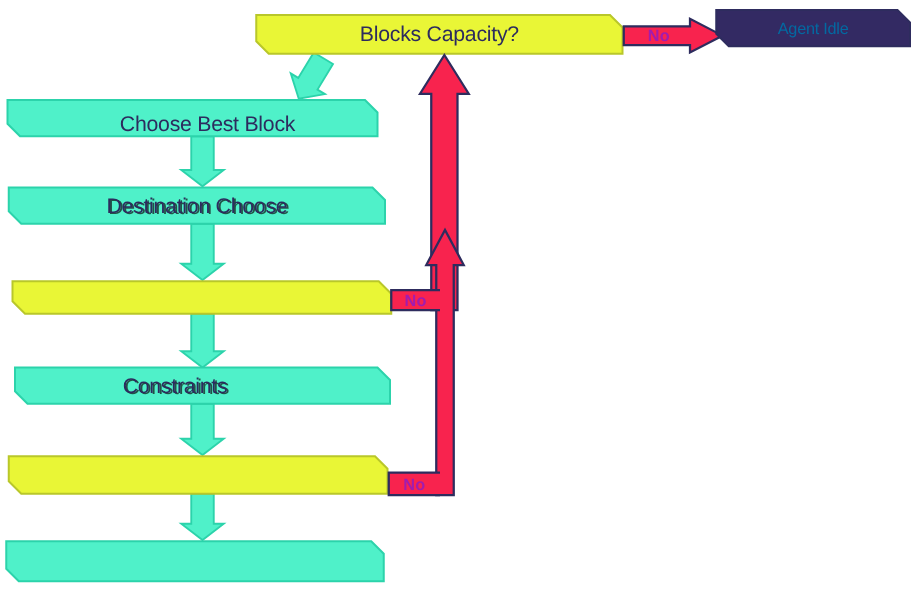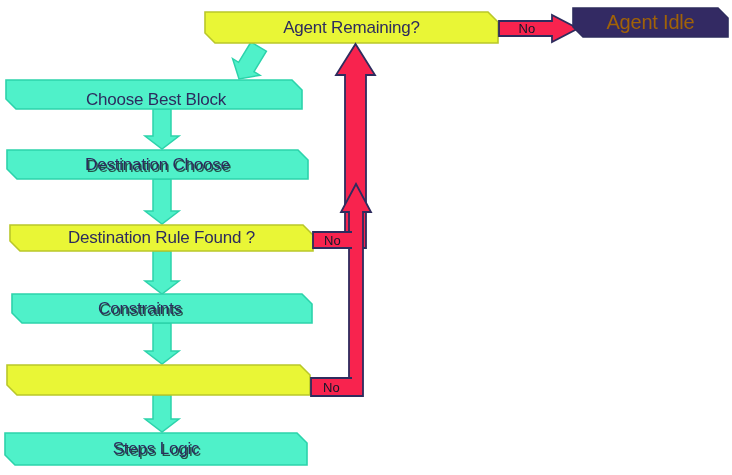--- a/index.html
+++ b/index.html
@@ -7,24 +7,24 @@
     position:relative;width:732px;height:475px;background:var(--background,#fff);
     font-family:"Liberation Sans", sans-serif;overflow:hidden;
   }
   .arrows{position:absolute;left:0;top:0;}
   .node-label{
     position:absolute;display:flex;align-items:center;justify-content:center;
     color:var(--text,#2d2b5e);font-size:17px;font-weight:500;letter-spacing:-0.2px;
     white-space:nowrap;user-select:none;
   }
   .node-label.shadowed span{text-shadow:1.5px 1.5px 0 rgba(15,15,15,0.7);}
-  .node-label.on-dark{color:#a16207;font-size:20px;font-weight:400;}
+  .node-label.on-dark{color:#0369a1;font-size:13px;font-weight:400;}
   .edge-label{
     position:absolute;display:flex;align-items:center;justify-content:center;
-    color:#0f172a;font-size:13px;font-weight:400;letter-spacing:0.2px;user-select:none;
+    color:#a21caf;font-size:13px;font-weight:700;letter-spacing:0.2px;user-select:none;
   }
 </style>
 </head>
 <body>
 
 <div class="canvas">
 
   <svg class="arrows" width="732" height="475" viewBox="0 0 732 475">
 
     <path d="M153,109 V136 H145 L162,149 L179,136 H171 V109 Z" style="fill:var(--cyan);stroke:var(--cyan_border);stroke-width:1.5"></path>
@@ -50,45 +50,39 @@
     <path d="M352,232 H313 V248 H352" style="fill:none;stroke:var(--navy);stroke-width:1.8"></path>
     <rect x="311" y="378" width="41" height="18" style="fill:var(--red)"></rect>
     <path d="M352,378 H311 V396 H352" style="fill:none;stroke:var(--navy);stroke-width:1.8"></path>
 
     <path d="M499,21 H552 V15 L578,28.5 L552,42 V36 H499 Z" style="fill:var(--red);stroke:var(--navy);stroke-width:1.8"></path>
 
     <path d="M573,8 H718 L728,18 V37 H583 L573,27 Z" style="fill:var(--purple);stroke:var(--navy);stroke-width:1.6"></path>
   </svg>
 
   <div class="node-label" style="left:205px;top:12px;width:293px;height:31px">
-    <span>Agent Remaining?</span>
+    <span>Blocks Capacity?</span>
   </div>
 
   <div class="node-label on-dark" style="left:573px;top:8px;width:155px;height:29px">
     <span>Agent Idle</span>
   </div>
 
-  <div class="node-label" style="left:8px;top:80px;width:296px;height:39px">
+  <div class="node-label" style="left:18px;top:80px;width:296px;height:39px">
     <span>Choose Best Block</span>
   </div>
 
   <div class="node-label shadowed" style="left:7px;top:150px;width:301px;height:29px">
     <span>Destination Choose</span>
   </div>
 
-  <div class="node-label" style="left:10px;top:225px;width:303px;height:26px">
-    <span>Destination Rule Found ?</span>
-  </div>
 
   <div class="node-label shadowed" style="left:12px;top:294px;width:256px;height:29px">
     <span>Constraints</span>
   </div>
 
 
-  <div class="node-label shadowed" style="left:5px;top:433px;width:302px;height:32px">
-    <span>Steps Logic</span>
-  </div>
 
   <div class="edge-label" style="left:502px;top:20px;width:50px;height:16px">No</div>
   <div class="edge-label" style="left:313px;top:232px;width:39px;height:16px">No</div>
   <div class="edge-label" style="left:311px;top:378px;width:41px;height:18px">No</div>
 
 </div>
 
 </body></html>

